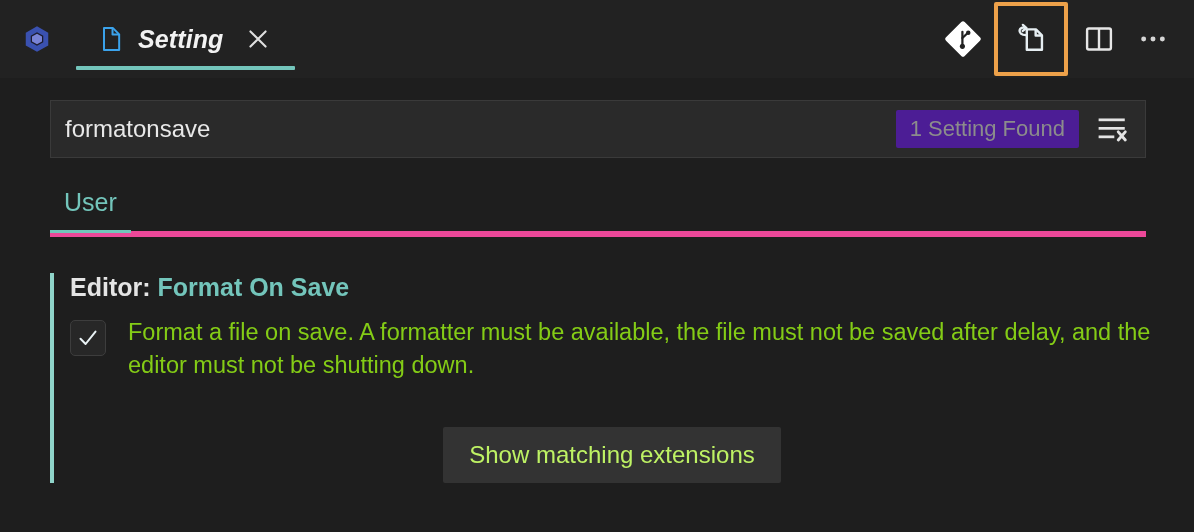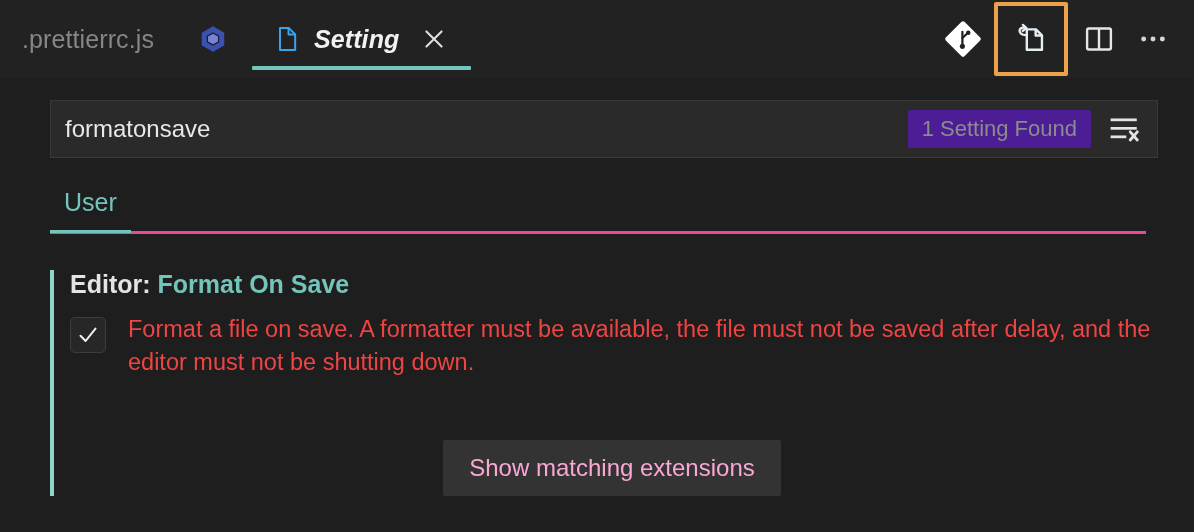--- a/index.html
+++ b/index.html
@@ -110,21 +110,21 @@
     width: 74px;
     height: 74px;
     border-radius: 2px;
   }
 
   
   .body {
     padding: 0 0 0 0;
   }
   .search-row {
-    margin: 22px 36px 0 50px;
+    margin: 22px 48px 0 50px;
     height: 58px;
     background: #2a2a2a;
     border: 1px solid #3a3a3a;
     display: flex;
     align-items: center;
     box-sizing: border-box;
   }
   .search-input {
     flex: 1;
     background: transparent;
@@ -154,21 +154,21 @@
     justify-content: center;
     margin-right: 8px;
     cursor: pointer;
   }
 
   
   .scope-tabs {
     margin: 26px 48px 0 50px;
     display: flex;
     align-items: flex-end;
-    border-bottom: 3px solid #ec4899;
+    border-bottom: 6px solid #ec4899;
     position: relative;
   }
   .scope-tab {
     font-size: 25px;
     color: #d2d2d2;
     padding: 4px 20px 14px 14px;
     cursor: pointer;
     position: relative;
     white-space: nowrap;
   }
@@ -222,53 +222,49 @@
     flex: none;
     margin-top: 4px;
     display: inline-flex;
     align-items: center;
     justify-content: center;
     cursor: pointer;
   }
   .setting-desc {
     font-size: 23.5px;
     line-height: 1.42;
-    color: #ef4444;
+    color: #84cc16;
     max-width: 1045px;
   }
 
   
   .btn-row {
     display: flex;
     justify-content: center;
     margin-top: 44px;
   }
   .ext-btn {
     background: #333333;
-    color: #f9a8d4;
+    color: #bef264;
     border: none;
     font-size: 24px;
     font-family: "Liberation Sans", sans-serif;
     padding: 14px 26px;
     cursor: pointer;
     border-radius: 2px;
-    margin-top: 16px;
   }
 </style>
 </head>
 <body>
 
 <div class="app">
 
   <div class="tabbar">
     <div class="tabs">
 
-      <div class="tab">
-        <span class="tab-label">.prettierrc.js</span>
-      </div>
 
       <div class="tab">
         <span class="tab-icon">
           <svg width="30" height="30" viewBox="0 0 24 24">
             <polygon points="12,1.8 21,6.9 21,17.1 12,22.2 3,17.1 3,6.9" fill="#3a51b0"></polygon>
             <polygon points="12,6.6 17,9.4 17,14.6 12,17.4 7,14.6 7,9.4" fill="#1c1c2e"></polygon>
             <polygon points="12,7.8 16,10.05 16,14 12,16.25 8,14 8,10.05" fill="#7983d6"></polygon>
           </svg>
         </span>
       </div>

